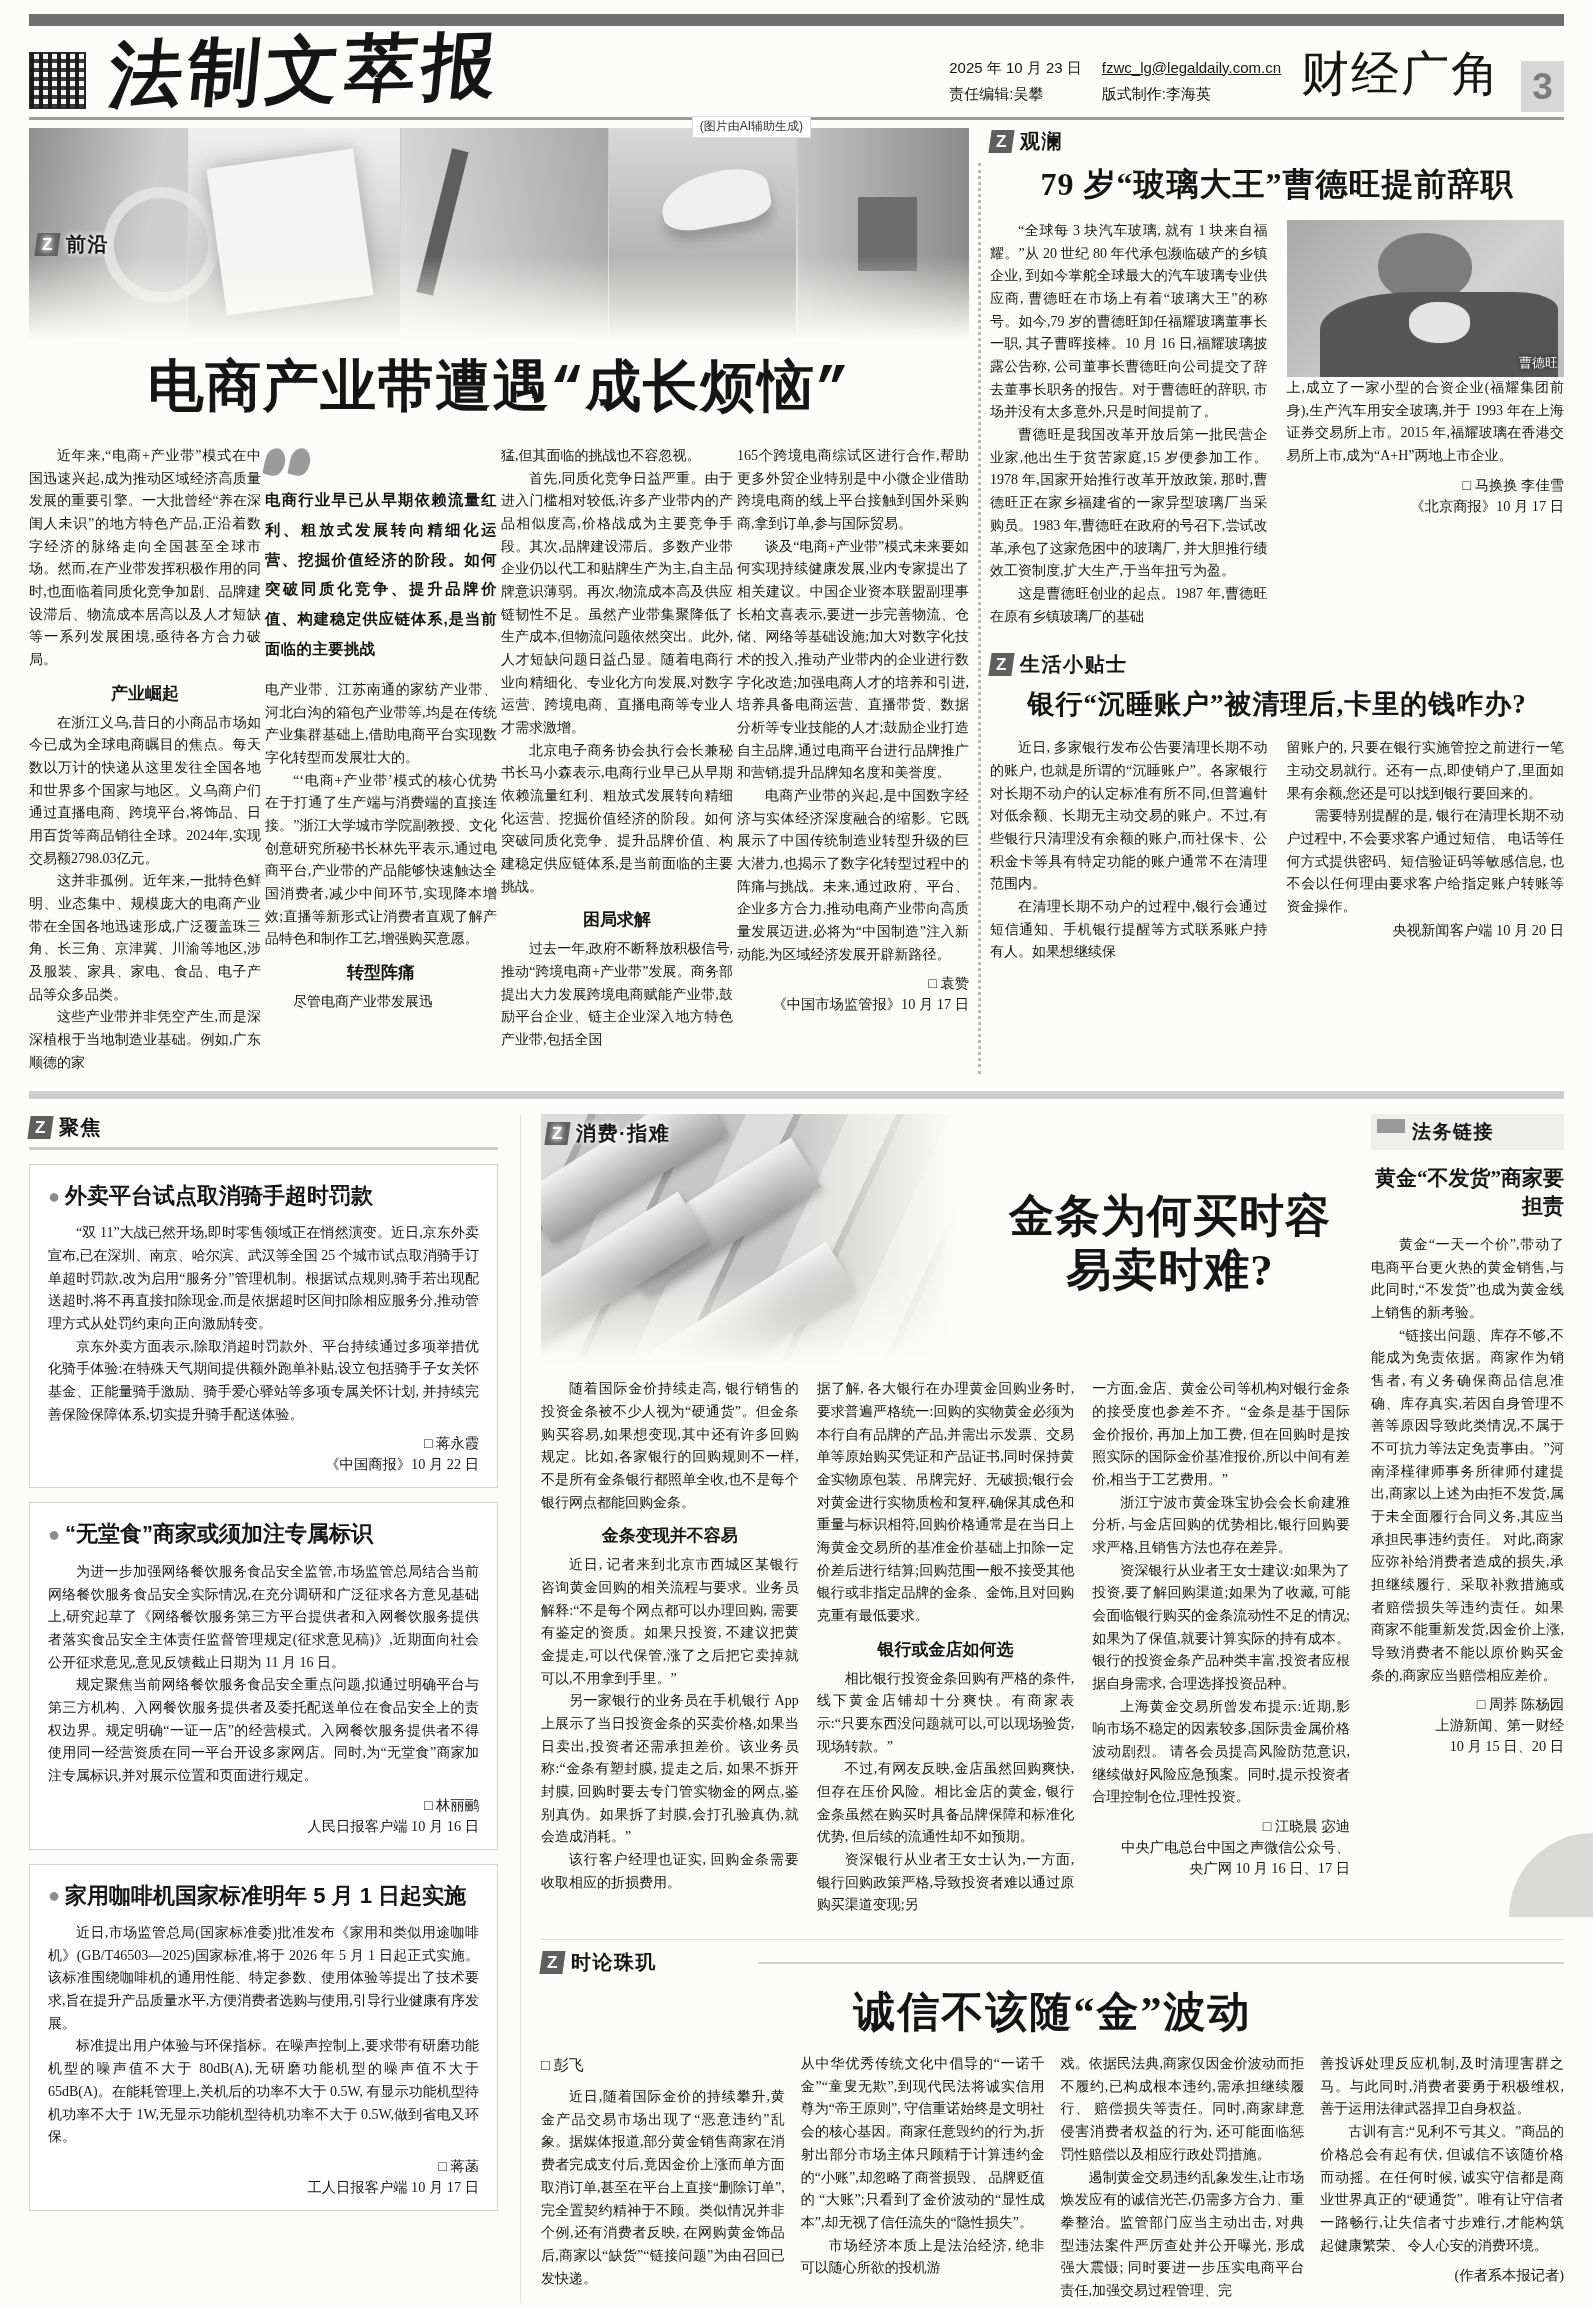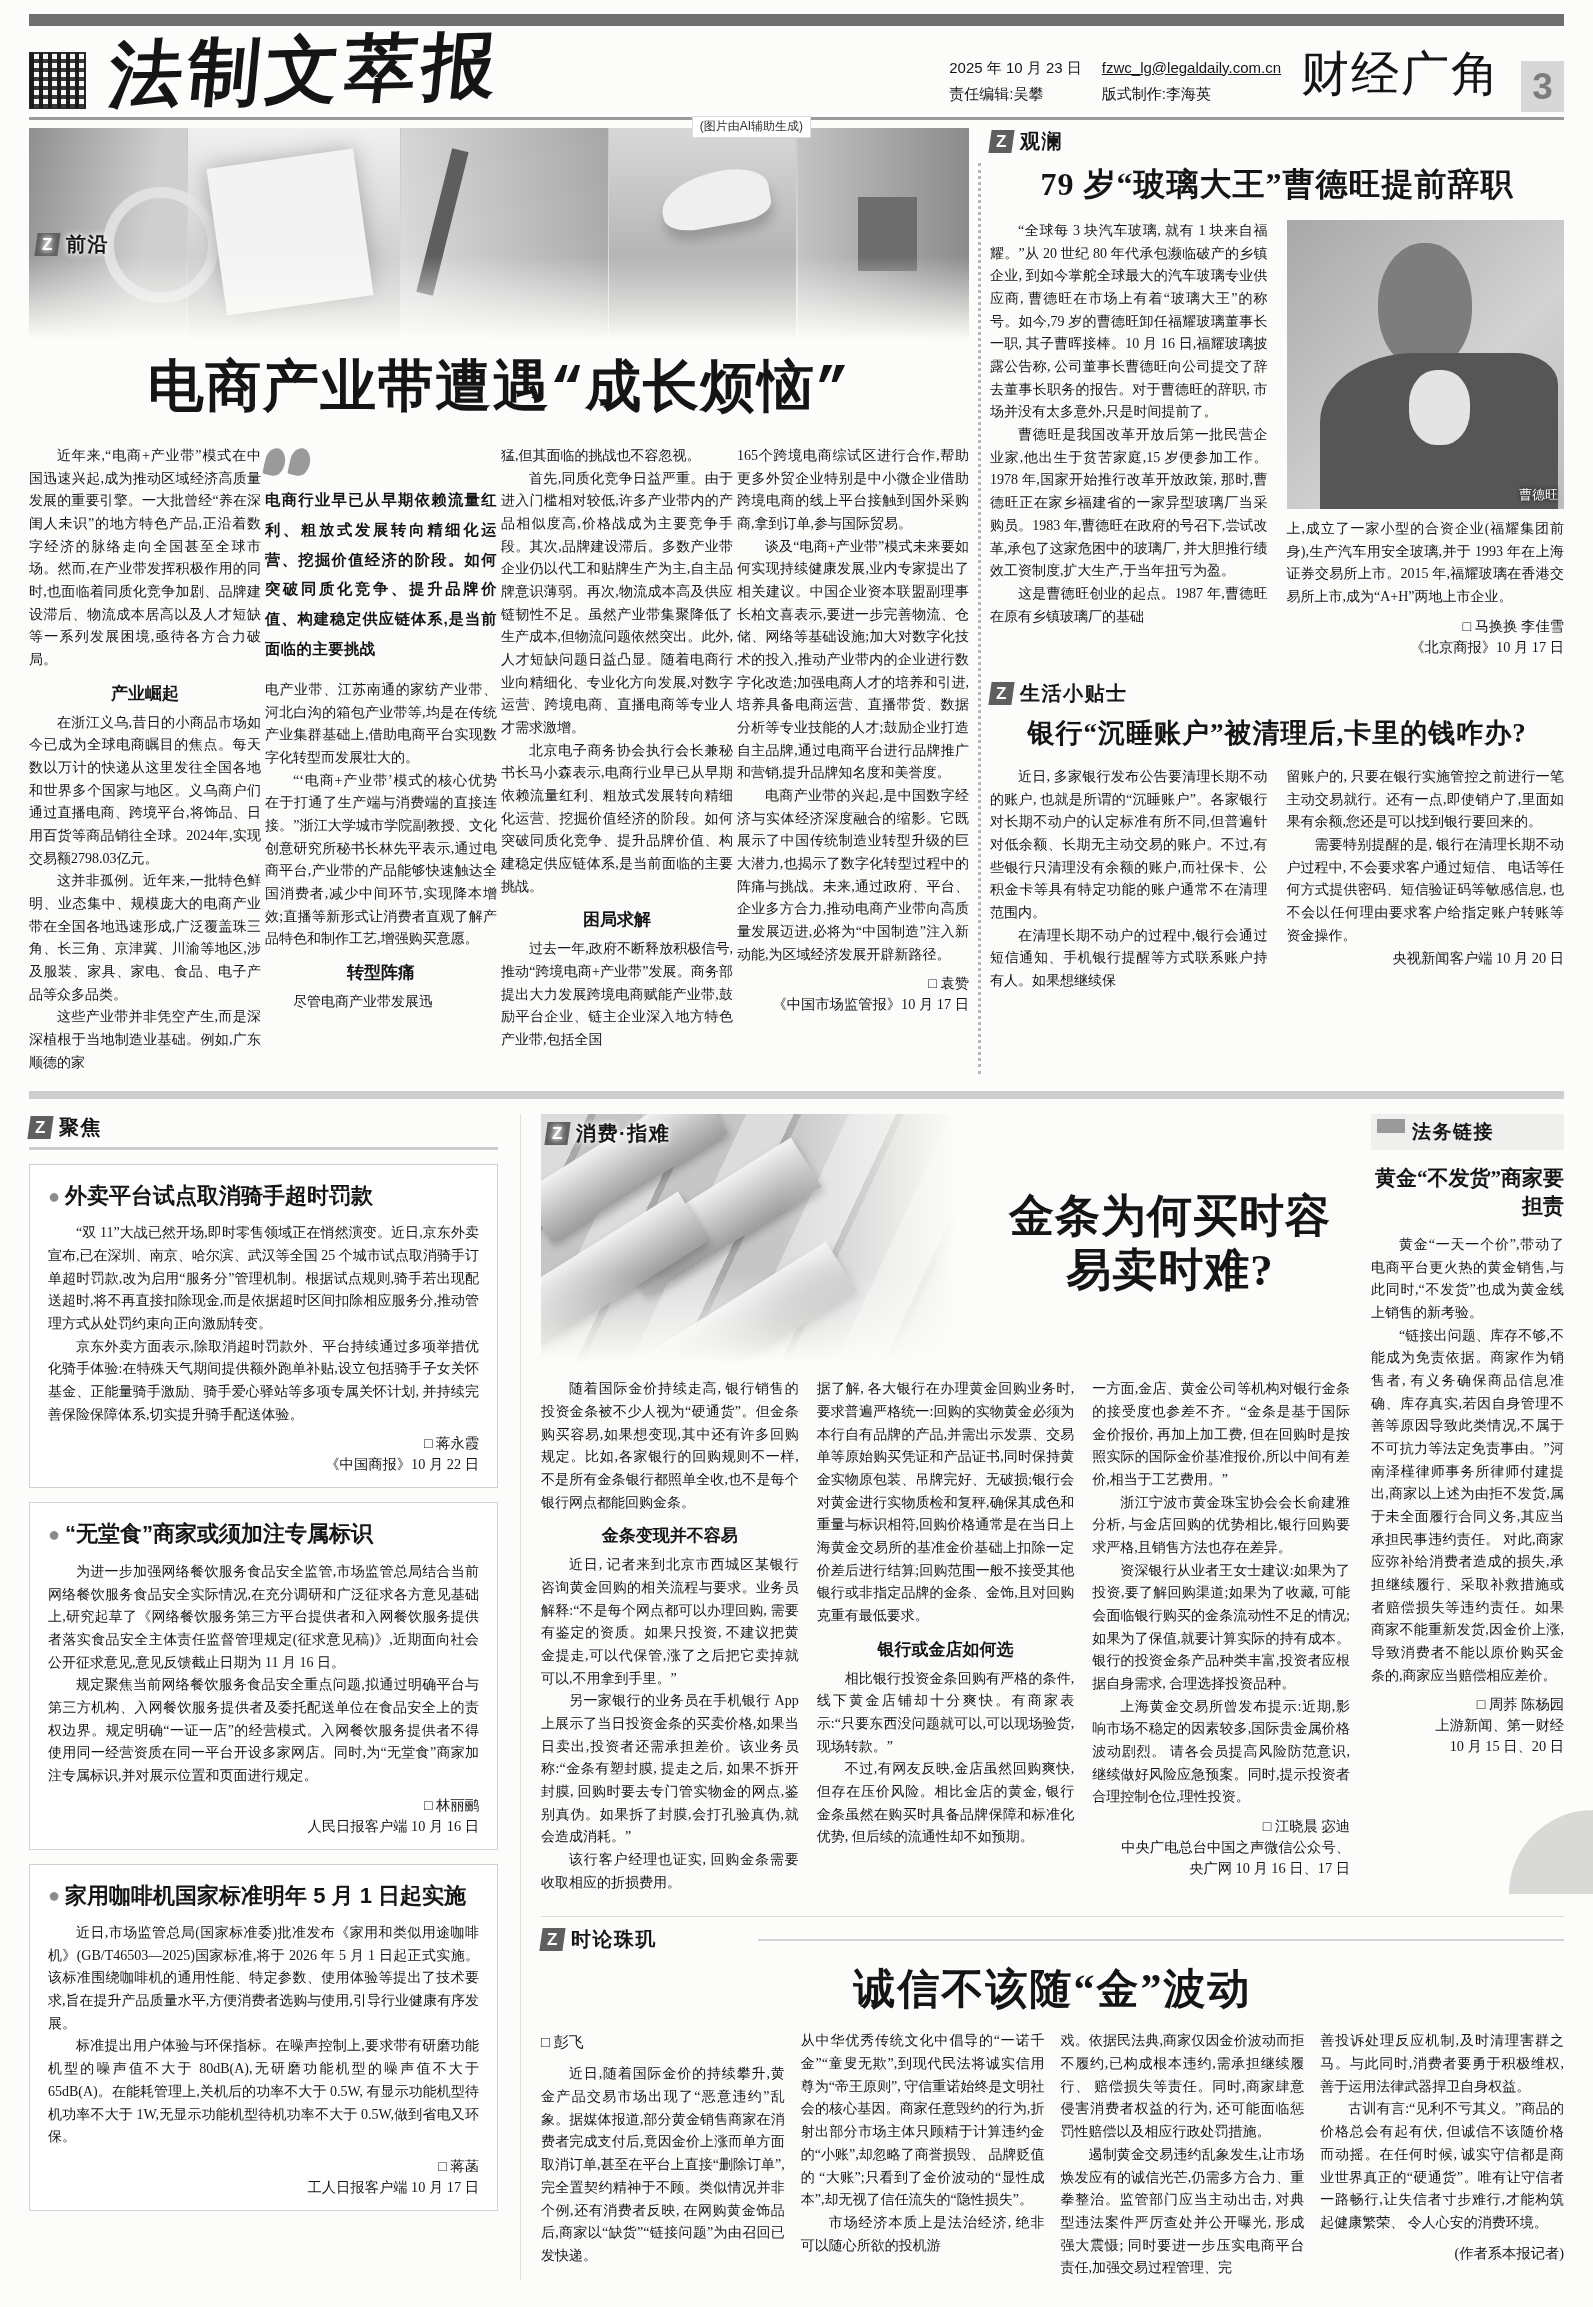--- a/index.html
+++ b/index.html
@@ -68,21 +68,21 @@
   .quote-icon{display:flex;gap:5px;margin:3px 0 9px;}
   .quote-icon b{width:20px;height:28px;background:#9a9a9a;border-radius:50% 50% 50% 2px;
                 transform:rotate(12deg);display:block;}
   .pullquote{font-family:"Liberation Sans","DejaVu Sans",sans-serif;font-weight:700;font-size:15.3px;
              line-height:1.95;letter-spacing:0.5px;text-align:justify;margin:0;}
   .v-dotted{justify-self:center;width:0;border-left:3.5px dotted #b8b8b8;margin-top:35px;}
   
   .rail h2{text-align:center;font-weight:900;letter-spacing:1px;line-height:1.3;margin:9px 0 15px;}
   .guanlan h2{font-size:32px;}
   .cols2{display:grid;grid-template-columns:1fr 1fr;gap:19px;}
-  .portrait{height:289px;position:relative;margin-bottom:9px;overflow:hidden;
+  .portrait{height:157px;position:relative;overflow:hidden;
             background:linear-gradient(135deg,#a8a8a8,#d2d2d2 60%,#bdbdbd);}
   .portrait .head{position:absolute;left:33%;top:8%;width:34%;height:44%;background:#7d7d7d;border-radius:48%;}
   .portrait .suit{position:absolute;left:12%;top:46%;width:86%;height:60%;background:#565656;border-radius:40% 18% 0 0;}
   .portrait .hand{position:absolute;left:44%;top:52%;width:22%;height:26%;background:#e4e4e4;border-radius:45%;}
   .portrait-caption{position:absolute;right:6px;bottom:5px;color:#fff;font-size:13px;
                     font-family:"Liberation Sans",sans-serif;text-shadow:0 0 4px #000;}
   .tips{margin-top:23px;}
   .tips h2{font-size:27px;}
   
   .mid-band{height:8px;background:#cecece;margin:17px 0 15px;}
@@ -343,20 +343,21 @@
                 <h4 class="subhead">金条变现并不容易</h4>
                 <p class="p">近日, 记者来到北京市西城区某银行咨询黄金回购的相关流程与要求。业务员解释:“不是每个网点都可以办理回购, 需要有鉴定的资质。如果只投资, 不建议把黄金提走,可以代保管,涨了之后把它卖掉就可以,不用拿到手里。”</p>
                 <p class="p">另一家银行的业务员在手机银行 App 上展示了当日投资金条的买卖价格,如果当日卖出,投资者还需承担差价。该业务员称:“金条有塑封膜, 提走之后, 如果不拆开封膜, 回购时要去专门管实物金的网点,鉴别真伪。如果拆了封膜,会打孔验真伪,就会造成消耗。”</p>
                 <p class="p">该行客户经理也证实, 回购金条需要收取相应的折损费用。</p>
               </div>
             <div>
                 <p class="p noindent">据了解, 各大银行在办理黄金回购业务时,要求普遍严格统一:回购的实物黄金必须为本行自有品牌的产品,并需出示发票、交易单等原始购买凭证和产品证书,同时保持黄金实物原包装、吊牌完好、无破损;银行会对黄金进行实物质检和复秤,确保其成色和重量与标识相符,回购价格通常是在当日上海黄金交易所的基准金价基础上扣除一定价差后进行结算;回购范围一般不接受其他银行或非指定品牌的金条、金饰,且对回购克重有最低要求。</p>
                 <h4 class="subhead">银行或金店如何选</h4>
                 <p class="p">相比银行投资金条回购有严格的条件,线下黄金店铺却十分爽快。有商家表示:“只要东西没问题就可以,可以现场验货,现场转款。”</p>
                 <p class="p">不过,有网友反映,金店虽然回购爽快,但存在压价风险。相比金店的黄金, 银行金条虽然在购买时具备品牌保障和标准化优势, 但后续的流通性却不如预期。</p>
+                <p class="p">资深银行从业者王女士认为,一方面,银行回购政策严格,导致投资者难以通过原购买渠道变现;另</p>
               </div>
             <div>
                 <p class="p noindent">一方面,金店、黄金公司等机构对银行金条的接受度也参差不齐。“金条是基于国际金价报价, 再加上加工费, 但在回购时是按照实际的国际金价基准报价,所以中间有差价,相当于工艺费用。”</p>
                 <p class="p">浙江宁波市黄金珠宝协会会长俞建雅分析, 与金店回购的优势相比,银行回购要求严格,且销售方法也存在差异。</p>
                 <p class="p">资深银行从业者王女士建议:如果为了投资,要了解回购渠道;如果为了收藏, 可能会面临银行购买的金条流动性不足的情况; 如果为了保值,就要计算实际的持有成本。银行的投资金条产品种类丰富,投资者应根据自身需求, 合理选择投资品种。</p>
                 <p class="p">上海黄金交易所曾发布提示:近期,影响市场不稳定的因素较多,国际贵金属价格波动剧烈。 请各会员提高风险防范意识, 继续做好风险应急预案。同时,提示投资者合理控制仓位,理性投资。</p>
                 <div class="byline">□ 江晓晨 宓迪</div>
                 <div class="source">中央广电总台中国之声微信公众号、</div>
                 <div class="source">央广网 10 月 16 日、17 日</div>
               </div>

